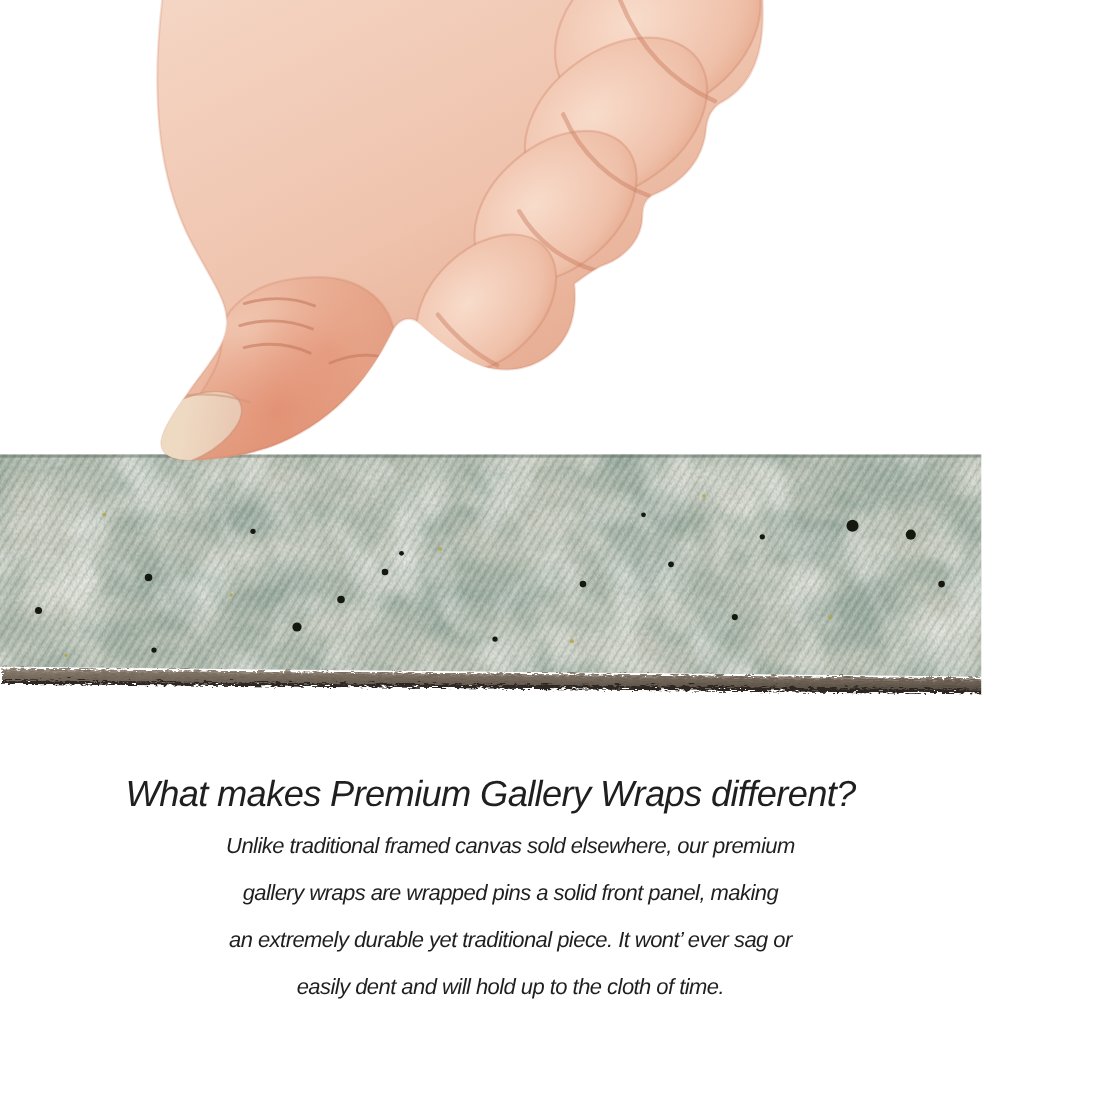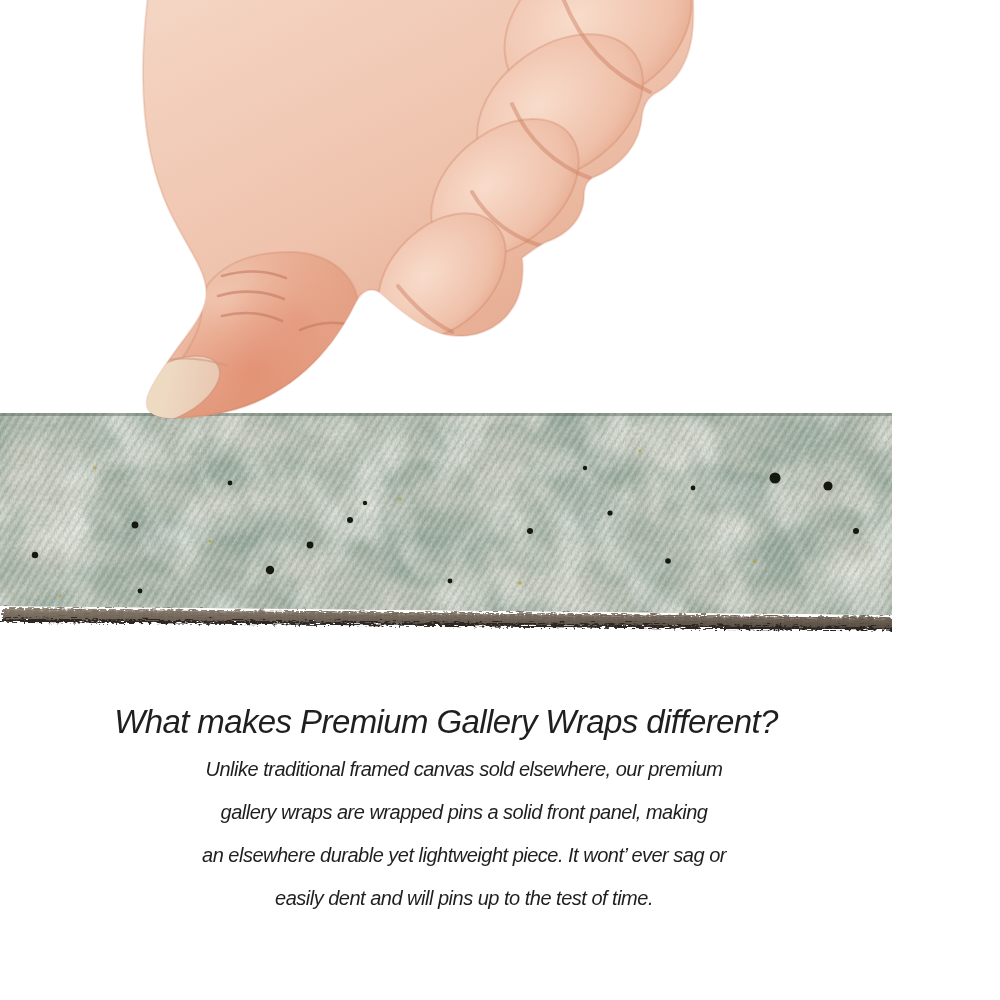--- a/index.html
+++ b/index.html
@@ -200,17 +200,17 @@
         <ellipse cx="172" cy="390" rx="52" ry="27" fill="url(#nailGrad)" transform="rotate(-28 172 390)" stroke="#c98f73" stroke-opacity="0.5" stroke-width="1.5"></ellipse>
         <path d="M138 368 q 42 -18 90 -2" fill="none" stroke="#cd9578" stroke-width="2" stroke-opacity="0.55"></path>
       </g>
     </g>
   </svg>
 
   <div class="text-block">
     <h1 class="headline">What makes Premium Gallery Wraps different?</h1>
     <p class="body-line">Unlike traditional framed canvas sold elsewhere, our premium</p>
     <p class="body-line">gallery wraps are wrapped pins a solid front panel, making</p>
-    <p class="body-line">an elsewhere durable yet lightweight piece. It wont’ ever sag or</p>
-    <p class="body-line">easily dent and will pins up to the test of time.</p>
+    <p class="body-line">an extremely durable yet traditional piece. It wont’ ever sag or</p>
+    <p class="body-line">easily dent and will hold up to the cloth of time.</p>
   </div>
 
 </div>
 
 </body></html>

